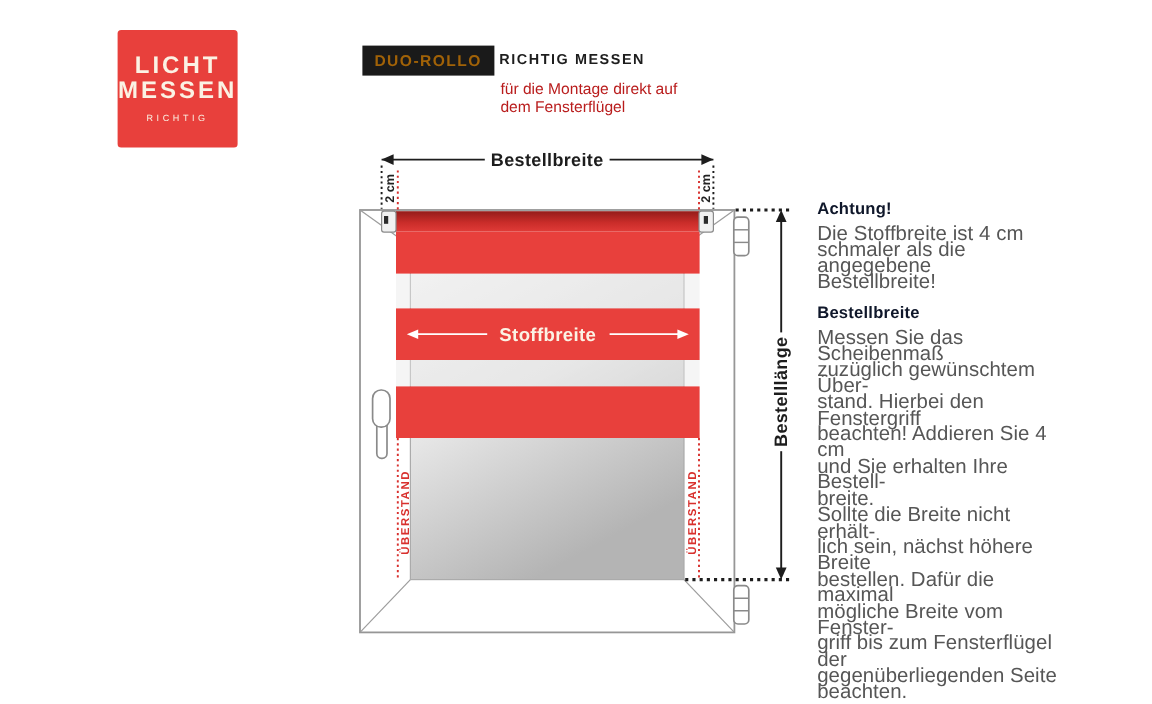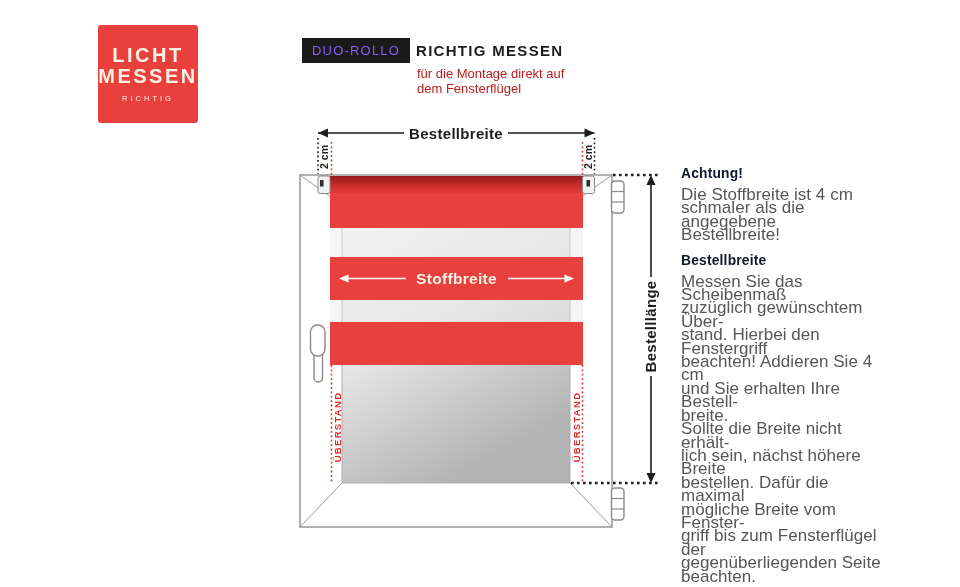--- a/index.html
+++ b/index.html
@@ -31,27 +31,27 @@
   .logo .small {
     color: var(--cream_text, #fbf2e4);
     font-size: 7.5px; letter-spacing: 3px;
     margin-top: 7px;
   }
 
   
   .badge {
     position: absolute; left: 302px; top: 38px;
     background: var(--badge_black, #1a1a1a);
-    color: #8b5cf6;
-    font-size: 13px; font-weight: normal; letter-spacing: 1.2px;
+    color: #a16207;
+    font-size: 13px; font-weight: bold; letter-spacing: 1.2px;
     padding: 5px 10px 5px 10px;
   }
   .page-title {
     position: absolute; left: 416px; top: 42px;
-    font-size: 15px; font-weight: bold; letter-spacing: 1.3px;
+    font-size: 12px; font-weight: bold; letter-spacing: 1.3px;
     color: var(--text_dark, #1d1d1d);
   }
   .page-subtitle {
     position: absolute; left: 417px; top: 66px;
     font-size: 13px; line-height: 15px;
     color: #b91c1c;
     white-space: pre-line;
   }
 
   

